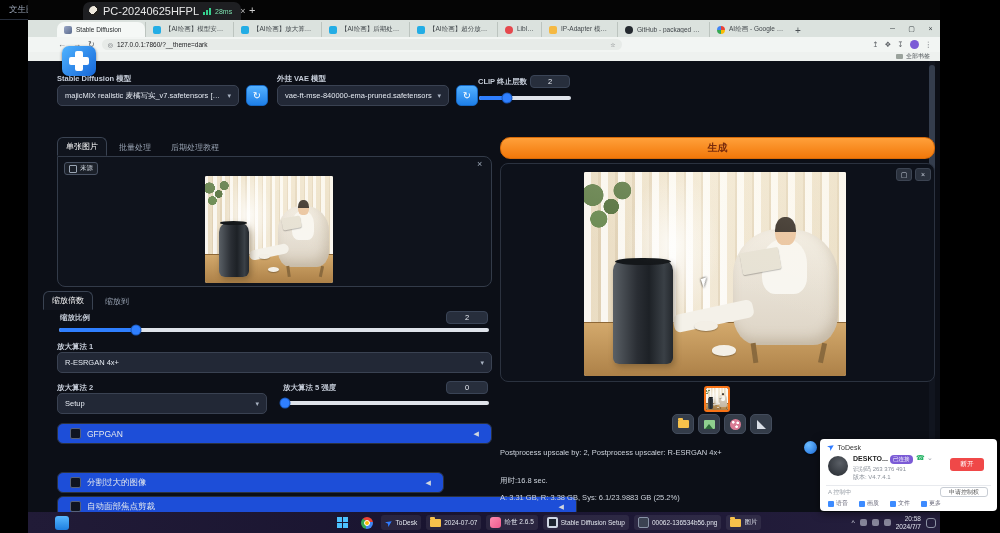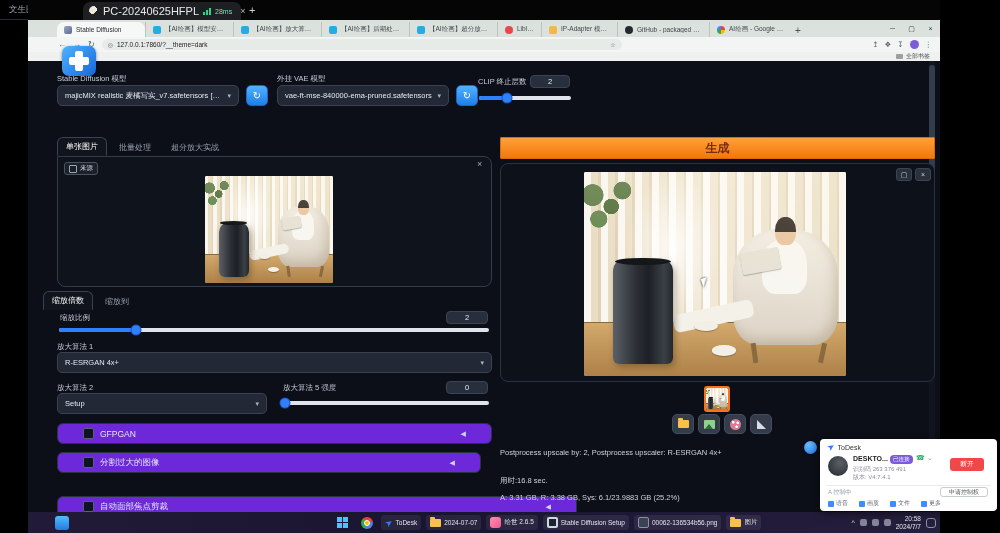--- a/index.html
+++ b/index.html
@@ -44,21 +44,21 @@
   .avatar{width:9px;height:9px;border-radius:50%;background:#7b5bd6;}
   .bookbar{left:28px;top:52px;width:912px;height:9px;background:#eef1ef;display:flex;align-items:center;justify-content:flex-end;padding-right:10px;box-sizing:border-box;gap:3px;}
   .bookbar .txt{font-size:6px;color:#4a5054;}
   .bookfold{width:7px;height:5px;background:#9aa29c;border-radius:1px;}
 
   
   .page{left:28px;top:61px;width:912px;height:451px;background:#0c0f17;}
   .logo{left:62px;top:46px;width:34px;height:30px;border-radius:7px;background:linear-gradient(135deg,#4fb3ff,#1667d9);box-shadow:0 1px 3px rgba(0,0,0,.5);}
   .logo::before{content:"";position:absolute;left:13px;top:5px;width:8px;height:20px;background:#fff;border-radius:2px;}
   .logo::after{content:"";position:absolute;left:7px;top:11px;width:20px;height:8px;background:#fff;border-radius:2px;}
-  .lbl{position:absolute;font-size:7.5px;color:#c6cdd9;white-space:nowrap;}
+  .lbl{position:absolute;font-size:7.5px;color:#c6cdd9;white-space:nowrap;font-weight:bold;}
   .dd{position:absolute;background:#222836;border:1px solid #3a4252;border-radius:5px;display:flex;align-items:center;padding:0 7px;box-sizing:border-box;color:#e3e8f0;font-size:7.5px;}
   .dd .val{overflow:hidden;text-overflow:ellipsis;white-space:nowrap;}
   .dd .caret{margin-left:auto;color:#aab3c2;font-size:7px;padding-left:5px;}
   .bluebtn{position:absolute;background:linear-gradient(180deg,#54b1ff,#1e7fe8);border:1px solid #1668c4;border-radius:5px;color:#fff;display:flex;align-items:center;justify-content:center;font-size:10px;box-sizing:border-box;}
   .vbox{position:absolute;background:#272e3c;border:1px solid #3a4456;border-radius:4px;color:#e8ecf2;font-size:7.5px;display:flex;align-items:center;justify-content:center;box-sizing:border-box;}
   .slider{position:absolute;height:4px;border-radius:2px;background:#dfe3ea;}
   .sfill{position:absolute;left:0;top:0;bottom:0;background:#2f7fff;border-radius:2px;}
   .sthumb{position:absolute;top:50%;width:9px;height:9px;border-radius:50%;background:#2f7fff;transform:translate(-50%,-50%);box-shadow:0 0 0 1px #1a57b8;}
 
   .navtabs{left:57px;top:113px;width:878px;height:20px;display:flex;align-items:center;border-bottom:1px solid #262d3a;box-sizing:border-box;}
@@ -68,26 +68,26 @@
 
   .stabs{position:absolute;display:flex;align-items:flex-end;gap:4px;}
   .stab{font-size:8px;color:#96a0b0;padding:3px 8px;}
   .stab.on{color:#fff;background:#10141d;border:1px solid #3a4352;border-bottom:1px solid #10141d;border-radius:6px 6px 0 0;}
 
   .panel{position:absolute;background:#0f131c;border:1px solid #333b49;border-radius:0 8px 8px 8px;box-sizing:border-box;}
   .chip{position:absolute;display:flex;align-items:center;gap:3px;background:#1b2029;border:1px solid #4a5364;border-radius:3px;padding:1px 4px;font-size:6.5px;color:#cfd6df;}
   .chipicon{width:6px;height:6px;border:1px solid #9aa5b4;border-radius:1px;}
   .xbtn{position:absolute;color:#9aa5b4;font-size:9px;}
 
-  .acc{position:absolute;height:21px;background:#6d28d9;border:1px solid #2b323f;border-radius:6px;display:flex;align-items:center;gap:6px;padding:0 25px;box-sizing:border-box;}
+  .acc{position:absolute;height:21px;background:#1d4ed8;border:1px solid #2b323f;border-radius:6px;display:flex;align-items:center;gap:6px;padding:0 12px;box-sizing:border-box;}
   .cb{width:9px;height:9px;border:1px solid #57617a;border-radius:2px;background:#0f1420;flex:none;}
   .acclbl{font-size:8.5px;color:#e2e7ee;}
   .accarr{margin-left:auto;color:#cfd6df;font-size:7px;}
 
-  .genbtn{left:500px;top:137px;width:435px;height:22px;border-radius:1px;background:linear-gradient(180deg,#ffa03a,#f2780a);border:1px solid #d96a08;display:flex;align-items:center;justify-content:center;font-size:12px;font-weight:bold;color:#7a2c0c;box-sizing:border-box;}
+  .genbtn{left:500px;top:137px;width:435px;height:22px;border-radius:10px;background:linear-gradient(180deg,#ffa03a,#f2780a);border:1px solid #d96a08;display:flex;align-items:center;justify-content:center;font-size:10px;font-weight:bold;color:#7a2c0c;box-sizing:border-box;}
   .outpanel{left:500px;top:163px;width:435px;height:219px;background:#0d111a;border:1px solid #2b323f;border-radius:8px;box-sizing:border-box;}
   .cornbtn{position:absolute;width:16px;height:13px;background:#2a313d;border:1px solid #3c4452;border-radius:3px;color:#c6cdd9;font-size:7px;display:flex;align-items:center;justify-content:center;box-sizing:border-box;}
   .thumbframe{left:704px;top:386px;width:26px;height:26px;border:2px solid #f97316;border-radius:3px;box-sizing:border-box;overflow:hidden;background:#1a1e28;}
   .actbtn{position:absolute;width:22px;height:20px;background:#343c49;border:1px solid #434c5c;border-radius:5px;display:flex;align-items:center;justify-content:center;box-sizing:border-box;}
   .infotxt{position:absolute;font-size:7.5px;color:#cdd3dc;white-space:nowrap;}
 
   
   .ic-folder{width:11px;height:8px;background:#f7c14b;border-radius:1px;position:relative;flex:none;}
   .ic-folder::before{content:"";position:absolute;top:-2px;left:0;width:5px;height:2px;background:#f7c14b;border-radius:1px 1px 0 0;}
   .ic-img{width:11px;height:9px;background:#8fd08f;border-radius:1px;position:relative;overflow:hidden;flex:none;}
@@ -284,21 +284,21 @@
     <div class="navtab">超级模型融合</div>
     <div class="navtab">模型工具箱</div>
     <div class="navtab">WD 1.4 标签器</div>
     <div class="navtab">设置</div>
     <div class="navtab">扩展</div>
   </div>
 
   <div class="stabs" style="left:57px;top:137px">
     <div class="stab on">单张图片</div>
     <div class="stab">批量处理</div>
-    <div class="stab">超分放大实战</div>
+    <div class="stab">后期处理教程</div>
   </div>
   <div class="panel" style="left:57px;top:156px;width:435px;height:131px"></div>
   <div class="chip" style="left:64px;top:162px">
     <span class="chipicon"></span>
     <span>来源</span>
   </div>
   <div class="xbtn" style="left:477px;top:159px">×</div>
   <div class="scene" style="left:205px;top:176px;width:128px;height:107px">
       <div class="sc-cur"></div>
       <div class="sc-glow"></div>
@@ -344,21 +344,21 @@
   <div class="slider" style="left:283px;top:401px;width:206px">
     <div class="sfill" style="width:0%"></div>
       <div class="sthumb" style="left:1%"></div>
   </div>
 
   <div class="acc" style="left:57px;top:423px;width:435px">
     <span class="cb"></span>
     <span class="acclbl">GFPGAN</span>
     <span class="accarr">◀</span>
   </div>
-  <div class="acc" style="left:57px;top:452px;width:424px">
+  <div class="acc" style="left:57px;top:472px;width:387px">
     <span class="cb"></span>
     <span class="acclbl">分割过大的图像</span>
     <span class="accarr">◀</span>
   </div>
   <div class="acc" style="left:57px;top:496px;width:520px">
     <span class="cb"></span>
     <span class="acclbl">自动面部焦点剪裁</span>
     <span class="accarr">◀</span>
   </div>
 

